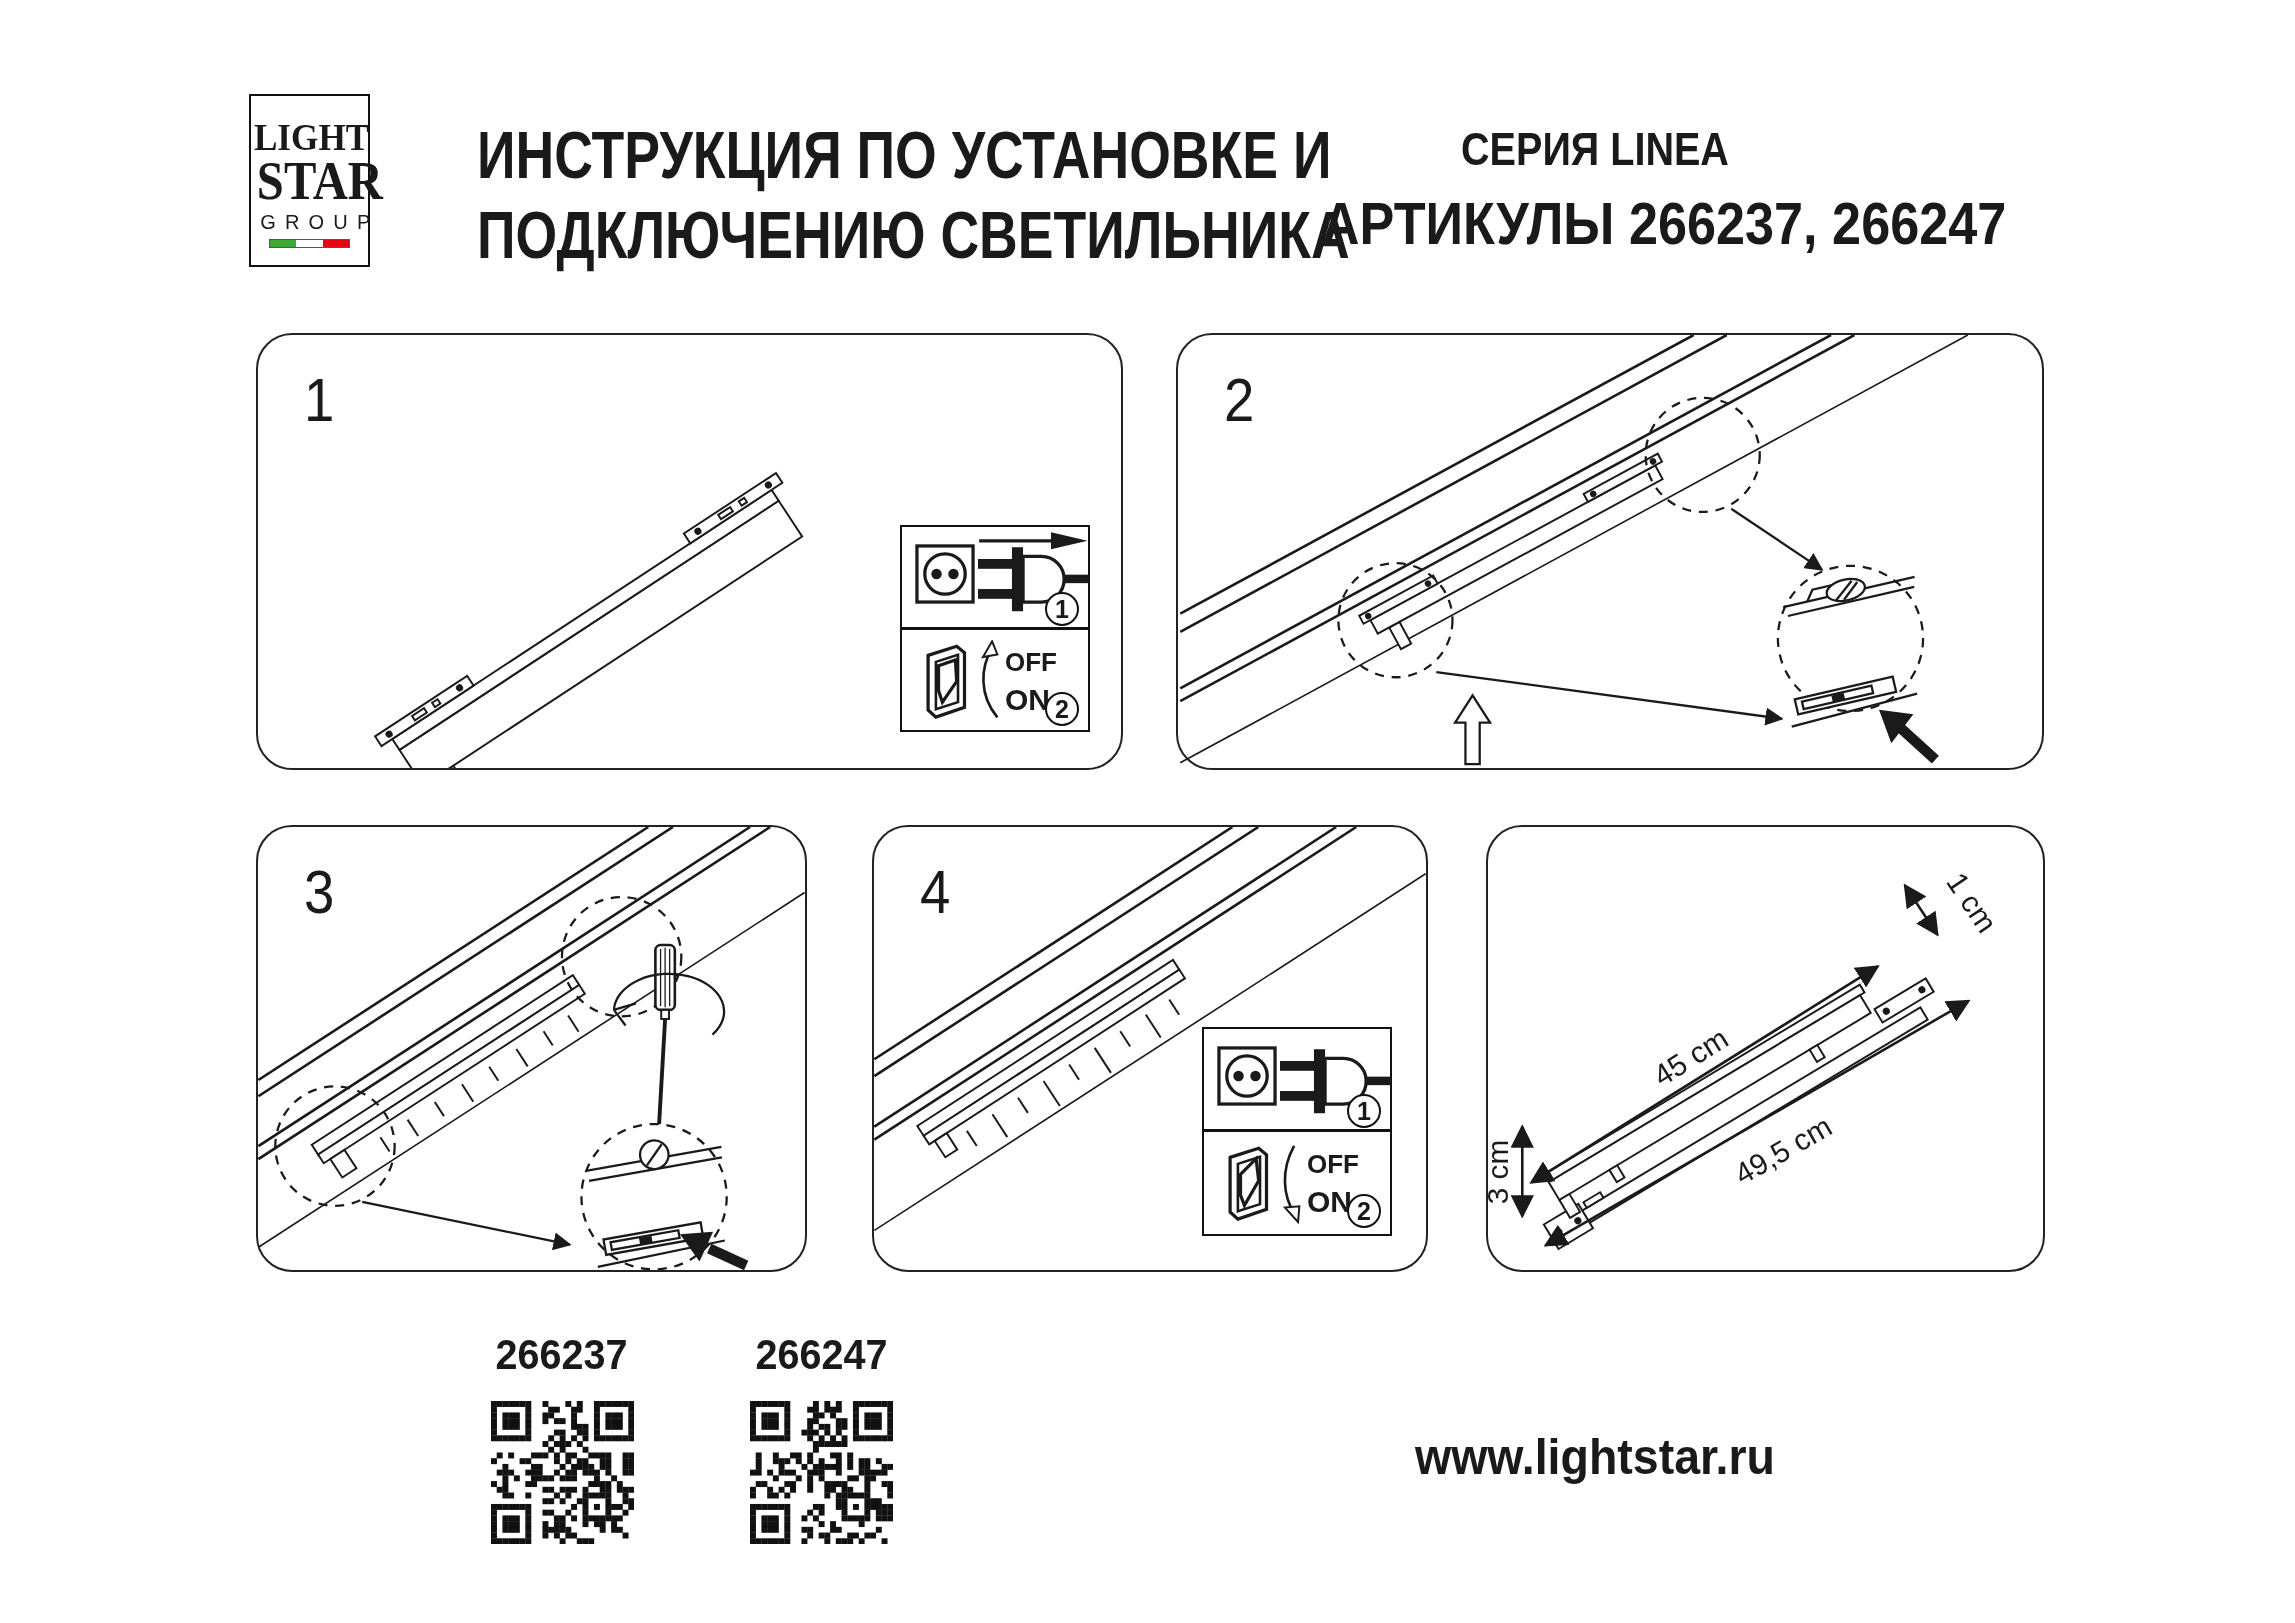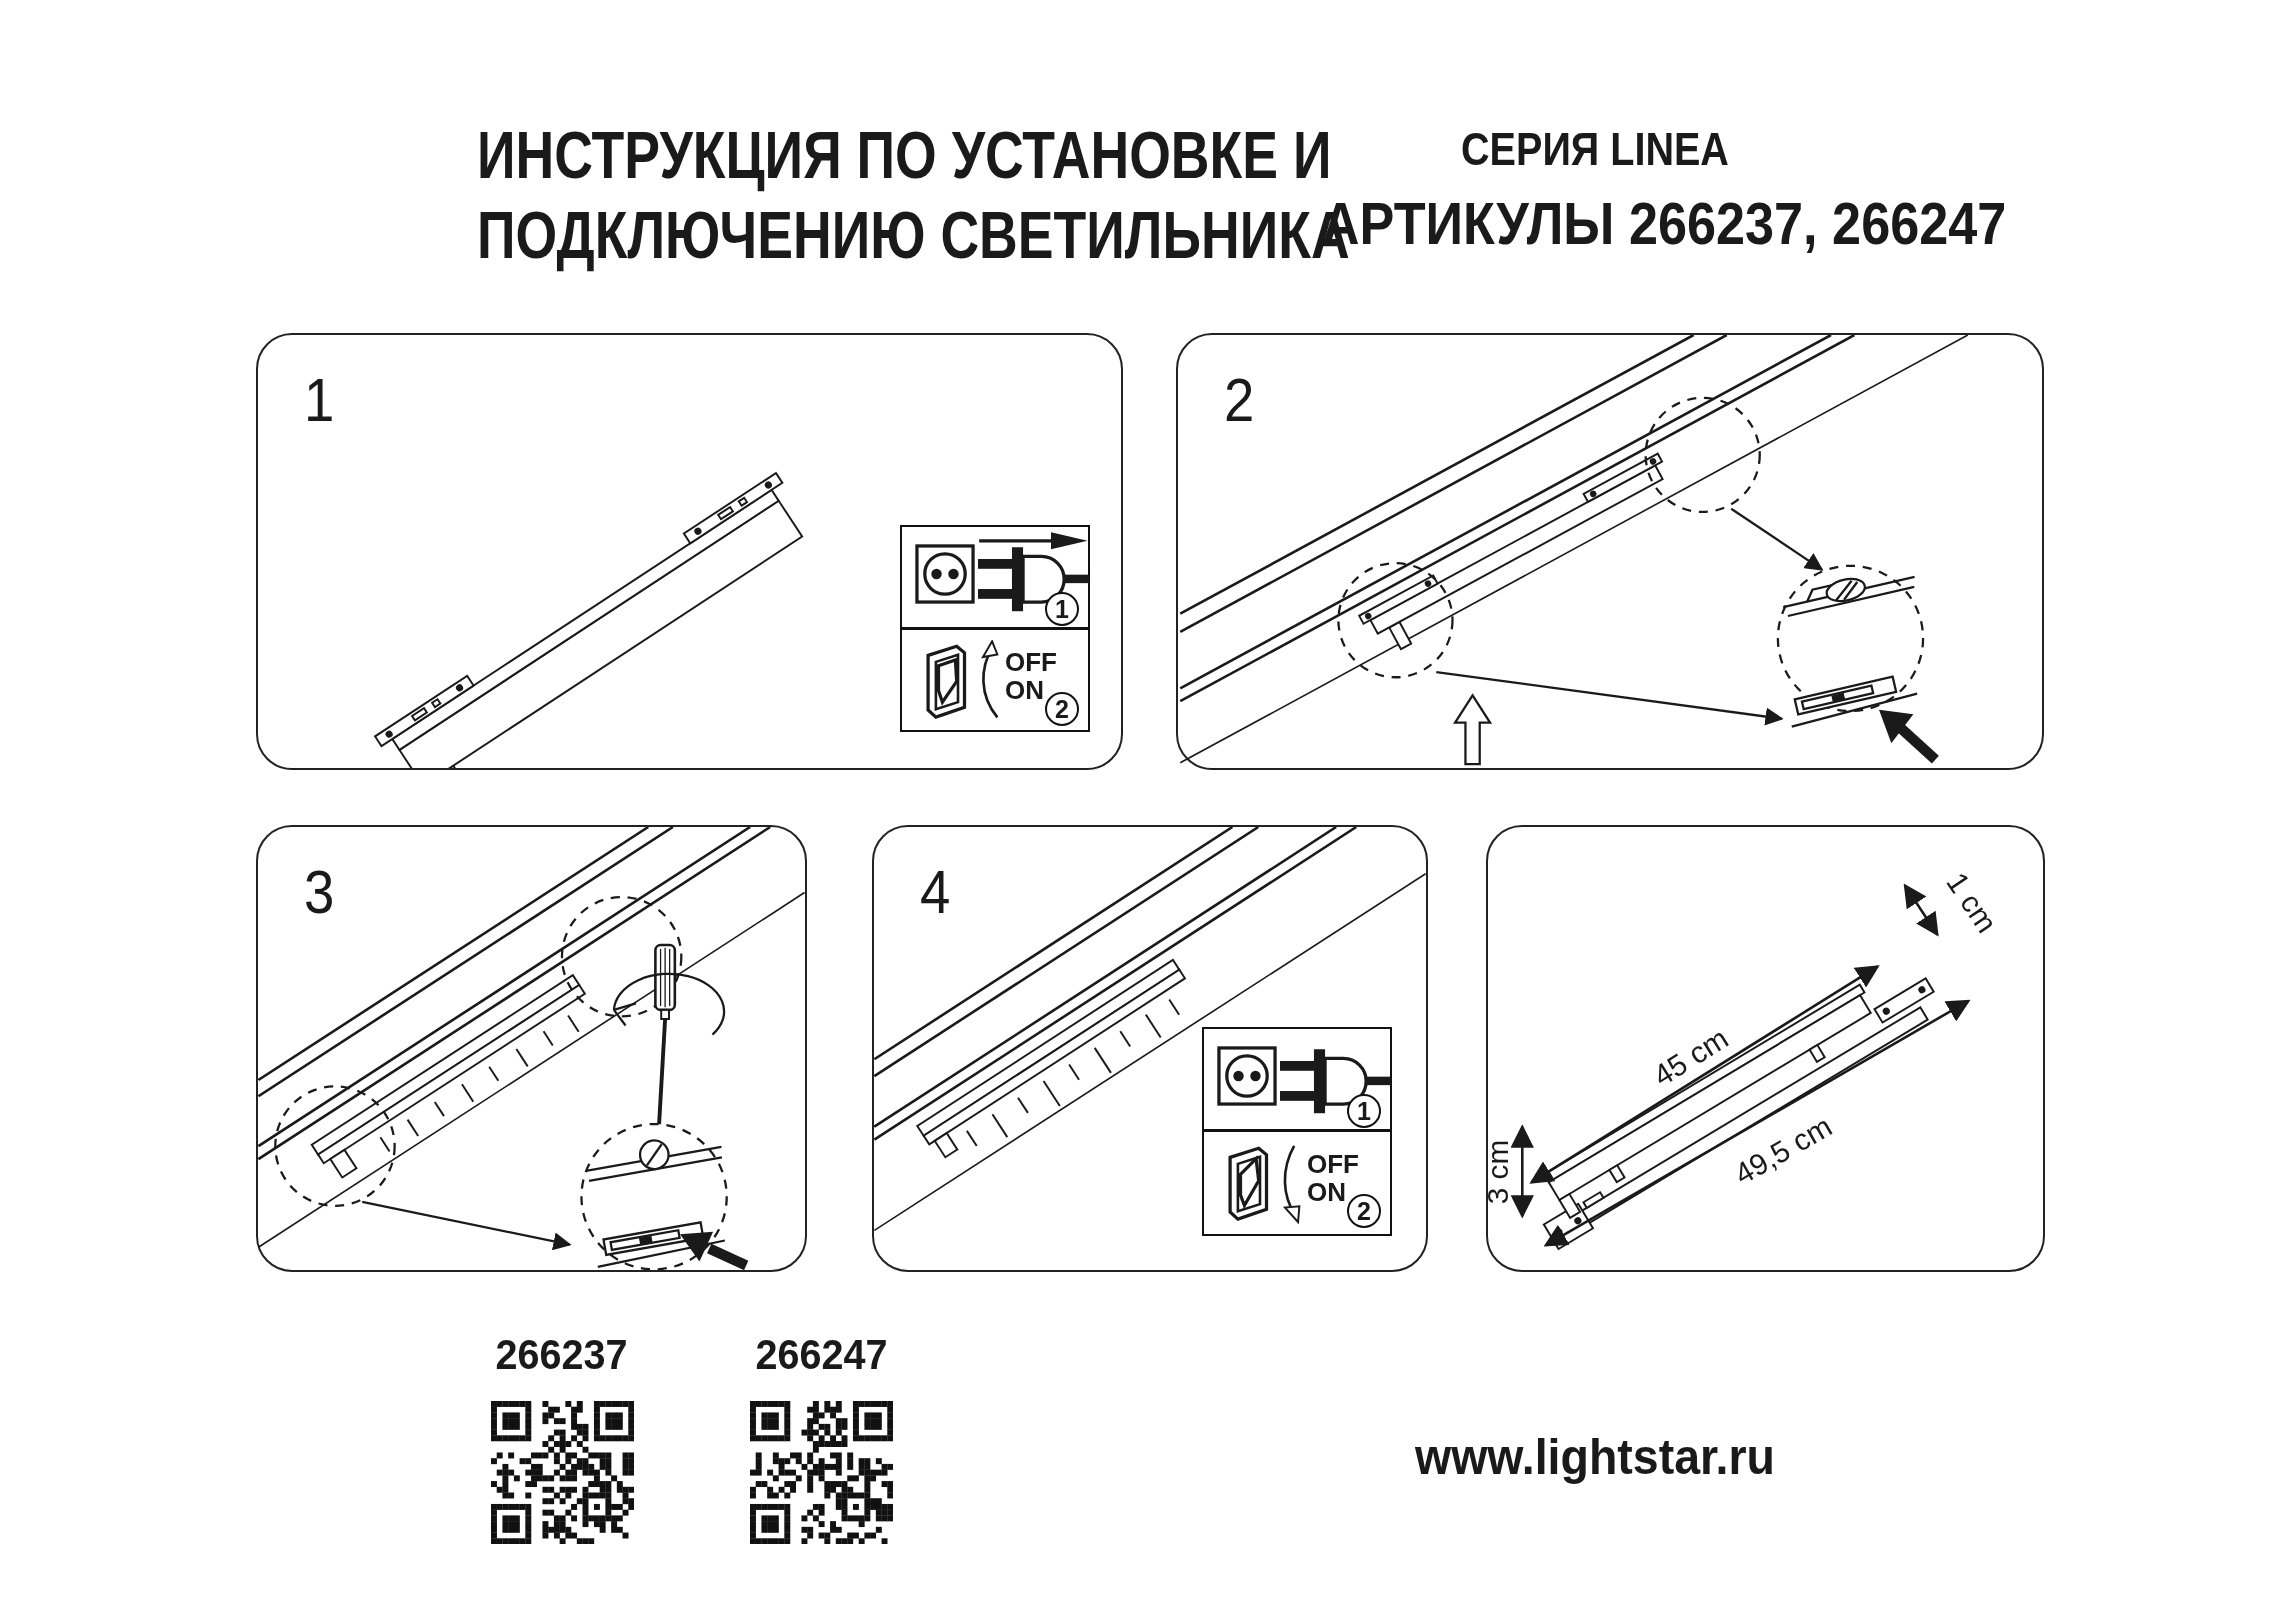--- a/index.html
+++ b/index.html
@@ -36,41 +36,51 @@
 
   
   .inset{position:absolute;border:2.6px solid #111;background:#fff;box-sizing:border-box;}
   .inset .divider{position:absolute;left:0;right:0;top:100px;height:2.6px;background:#111;}
   .inset .socket{position:absolute;left:13px;top:17px;}
   .inset .plug{position:absolute;left:76px;top:19.6px;}
   .inset .plug-arrow{position:absolute;left:77px;top:3.9px;}
   .inset .switch{position:absolute;left:17px;top:115px;}
   .inset .curve{position:absolute;left:73px;top:113px;}
   .inset .off{position:absolute;left:103px;top:120px;font-size:26px;font-weight:700;}
-  .inset .on{position:absolute;left:103px;top:148px;font-size:26px;font-weight:700;}
+  .inset .on{position:absolute;left:103px;top:156px;font-size:30px;font-weight:700;}
   .circled{position:absolute;width:34px;height:34px;border:2.6px solid #111;border-radius:50%;
            box-sizing:border-box;text-align:center;line-height:30px;font-size:25px;font-weight:700;
            background:#fff;}
   .circled.n1{left:143px;top:65px;}
   .circled.n2{left:143px;top:165px;}
 
   
   .qr-label{position:absolute;width:209px;text-align:center;font-size:43px;font-weight:700;
             transform:scaleX(.92);}
   .qr{position:absolute;width:143px;height:143px;}
   .website{position:absolute;left:1333px;top:1428px;width:524px;text-align:center;
            font-size:50px;font-weight:700;transform:scaleX(.93);}
 
   svg text{font-family:"Liberation Sans",sans-serif;}
 </style>
 </head>
 <body>
 
 <div class="page">
 
+  <div class="logo-box">
+    <div class="logo-light">LIGHT</div>
+    <div class="logo-star">STAR</div>
+    <div class="logo-group">GROUP</div>
+    <div class="logo-flag">
+      <span style="background:#3aaa35"></span>
+      <span style="background:#fff"></span>
+      <span style="background:#e30613"></span>
+    </div>
+  </div>
 
   <div class="doc-title">
     <div>ИНСТРУКЦИЯ ПО УСТАНОВКЕ И</div>
     <div>ПОДКЛЮЧЕНИЮ СВЕТИЛЬНИКА</div>
   </div>
 
   <div class="hdr-series">СЕРИЯ LINEA</div>
   <div class="hdr-articles">АРТИКУЛЫ 266237, 266247</div>
 
   <div class="panel" style="left:256px;top:333px;width:867px;height:437px;">

